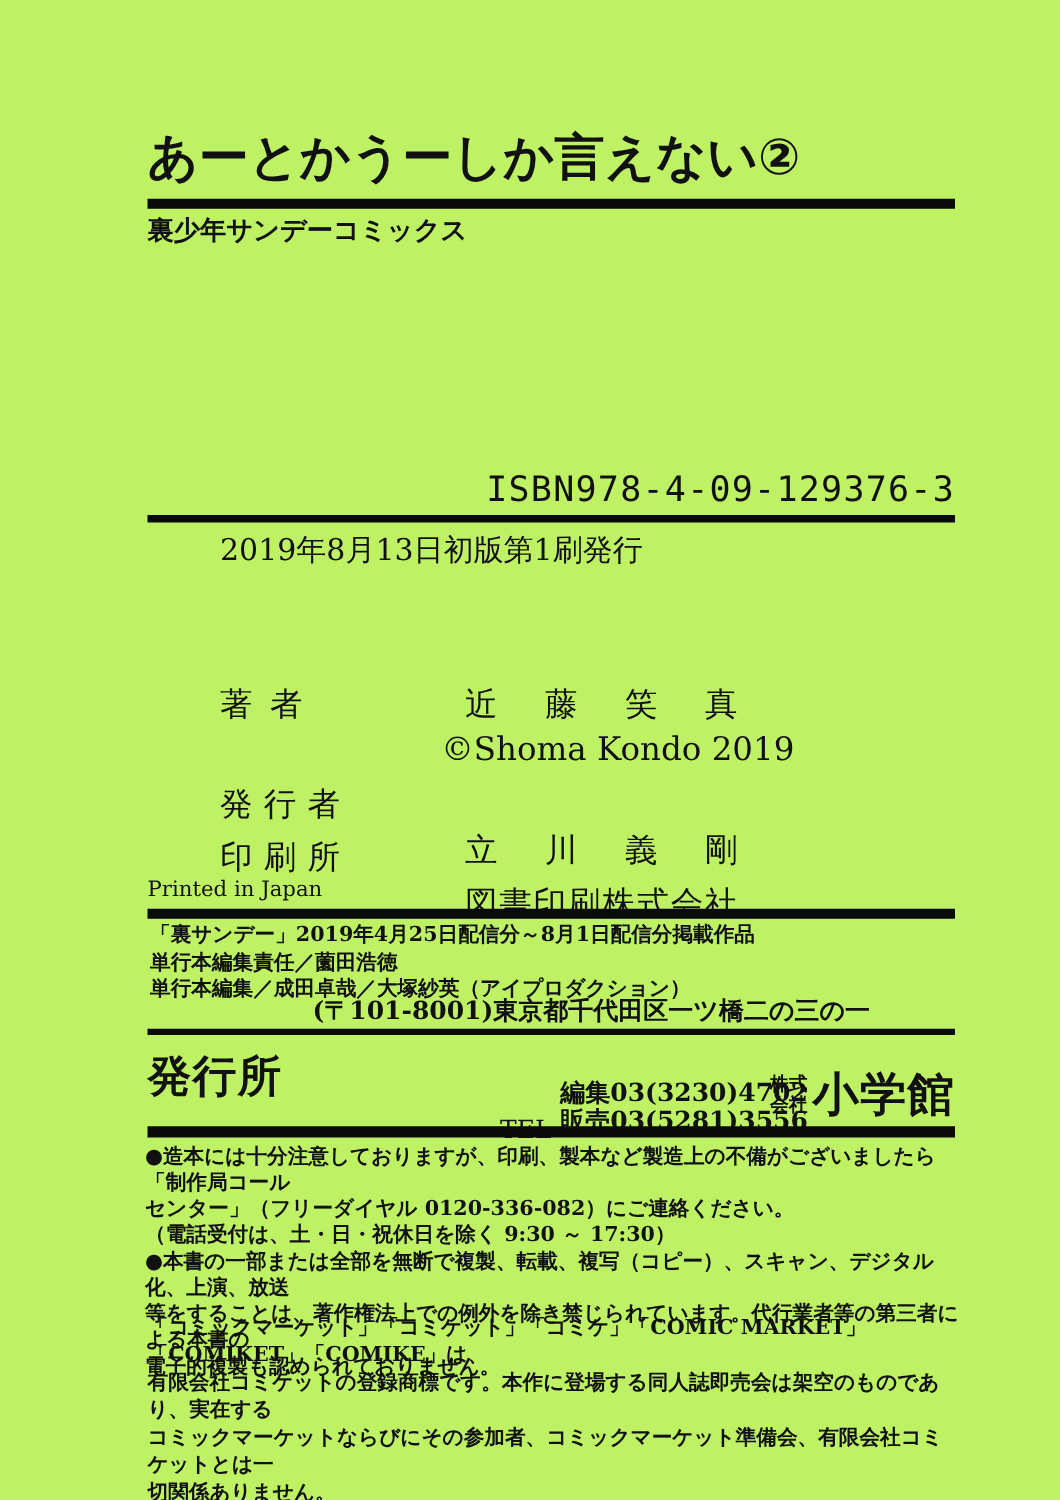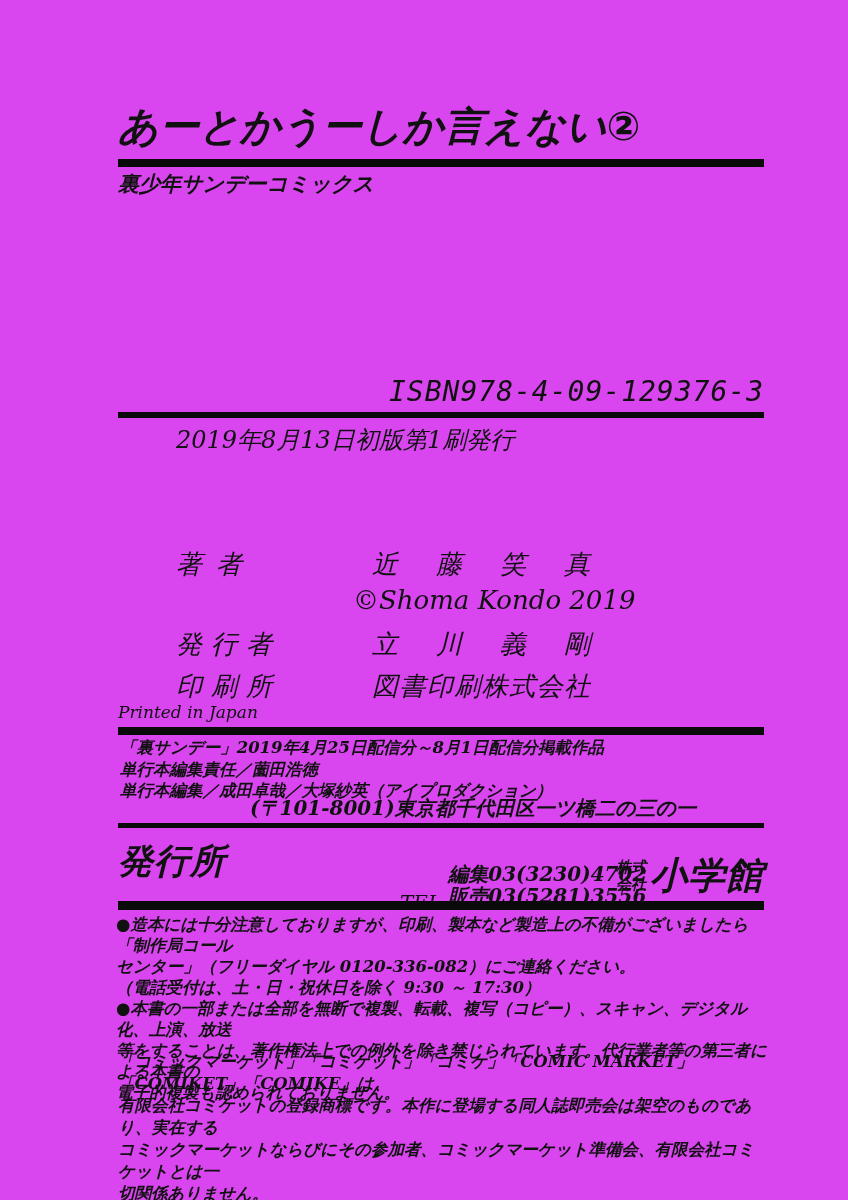--- a/index.html
+++ b/index.html
@@ -1,24 +1,23 @@
 <!DOCTYPE html>
 <html lang="ja"><head>
 <meta charset="utf-8">
 <style>
   html,body{margin:0;padding:0;background:#e8e8e8;}
   .page{
     position:relative;
     width:848px;height:1200px;
     margin:0 auto;
-    background:#d946ef;
+    background:#bef264;
     color:#111;
     overflow:hidden;
     font-family:"DejaVu Serif", serif;
-    font-style:italic;
   }
   .abs{position:absolute;}
   .gothic{font-family:"DejaVu Sans", sans-serif;}
   .mincho{font-family:"DejaVu Serif", serif;}
   .mono{font-family:"DejaVu Sans Mono", monospace;}
 
   .book-title{
     left:118px;top:100px;width:646px;
     font-size:40px;font-weight:bold;line-height:52px;
     letter-spacing:0px;white-space:nowrap;
@@ -42,21 +41,21 @@
 
   .col-row{left:176px;display:flex;font-size:26px;line-height:34px;font-weight:500;}
   .col-row .lbl{text-align:justify;text-align-last:justify;}
   .lbl-2{width:66px;}
   .lbl-3{width:96px;}
   .col-row .val{width:218px;text-align:justify;text-align-last:justify;}
   .row-author{top:547px;}
   .row-author .val{margin-left:130px;}
   .row-publisher{top:627px;}
   .row-printer{top:669px;}
-  .row-publisher .val,.row-printer .val{margin-left:100px;}
+  .row-publisher .val,.row-printer .val{margin-left:100px;margin-top:37px;}
   .copyright{left:353px;top:583px;font-size:26px;line-height:34px;font-weight:500;}
 
   .printed-in{left:118px;top:700px;width:646px;text-align:left;font-size:17px;line-height:24px;}
   .rule-3{top:727px;height:8px;}
 
   .credits{left:120px;top:737px;width:646px;font-size:16.5px;font-weight:bold;line-height:21.5px;}
   .rule-4{top:823px;height:5px;}
 
   .office-label{left:118px;top:838px;font-size:35px;font-weight:bold;letter-spacing:1px;}
   .office-address{left:250px;top:795px;font-size:20px;font-weight:bold;line-height:26px;}

